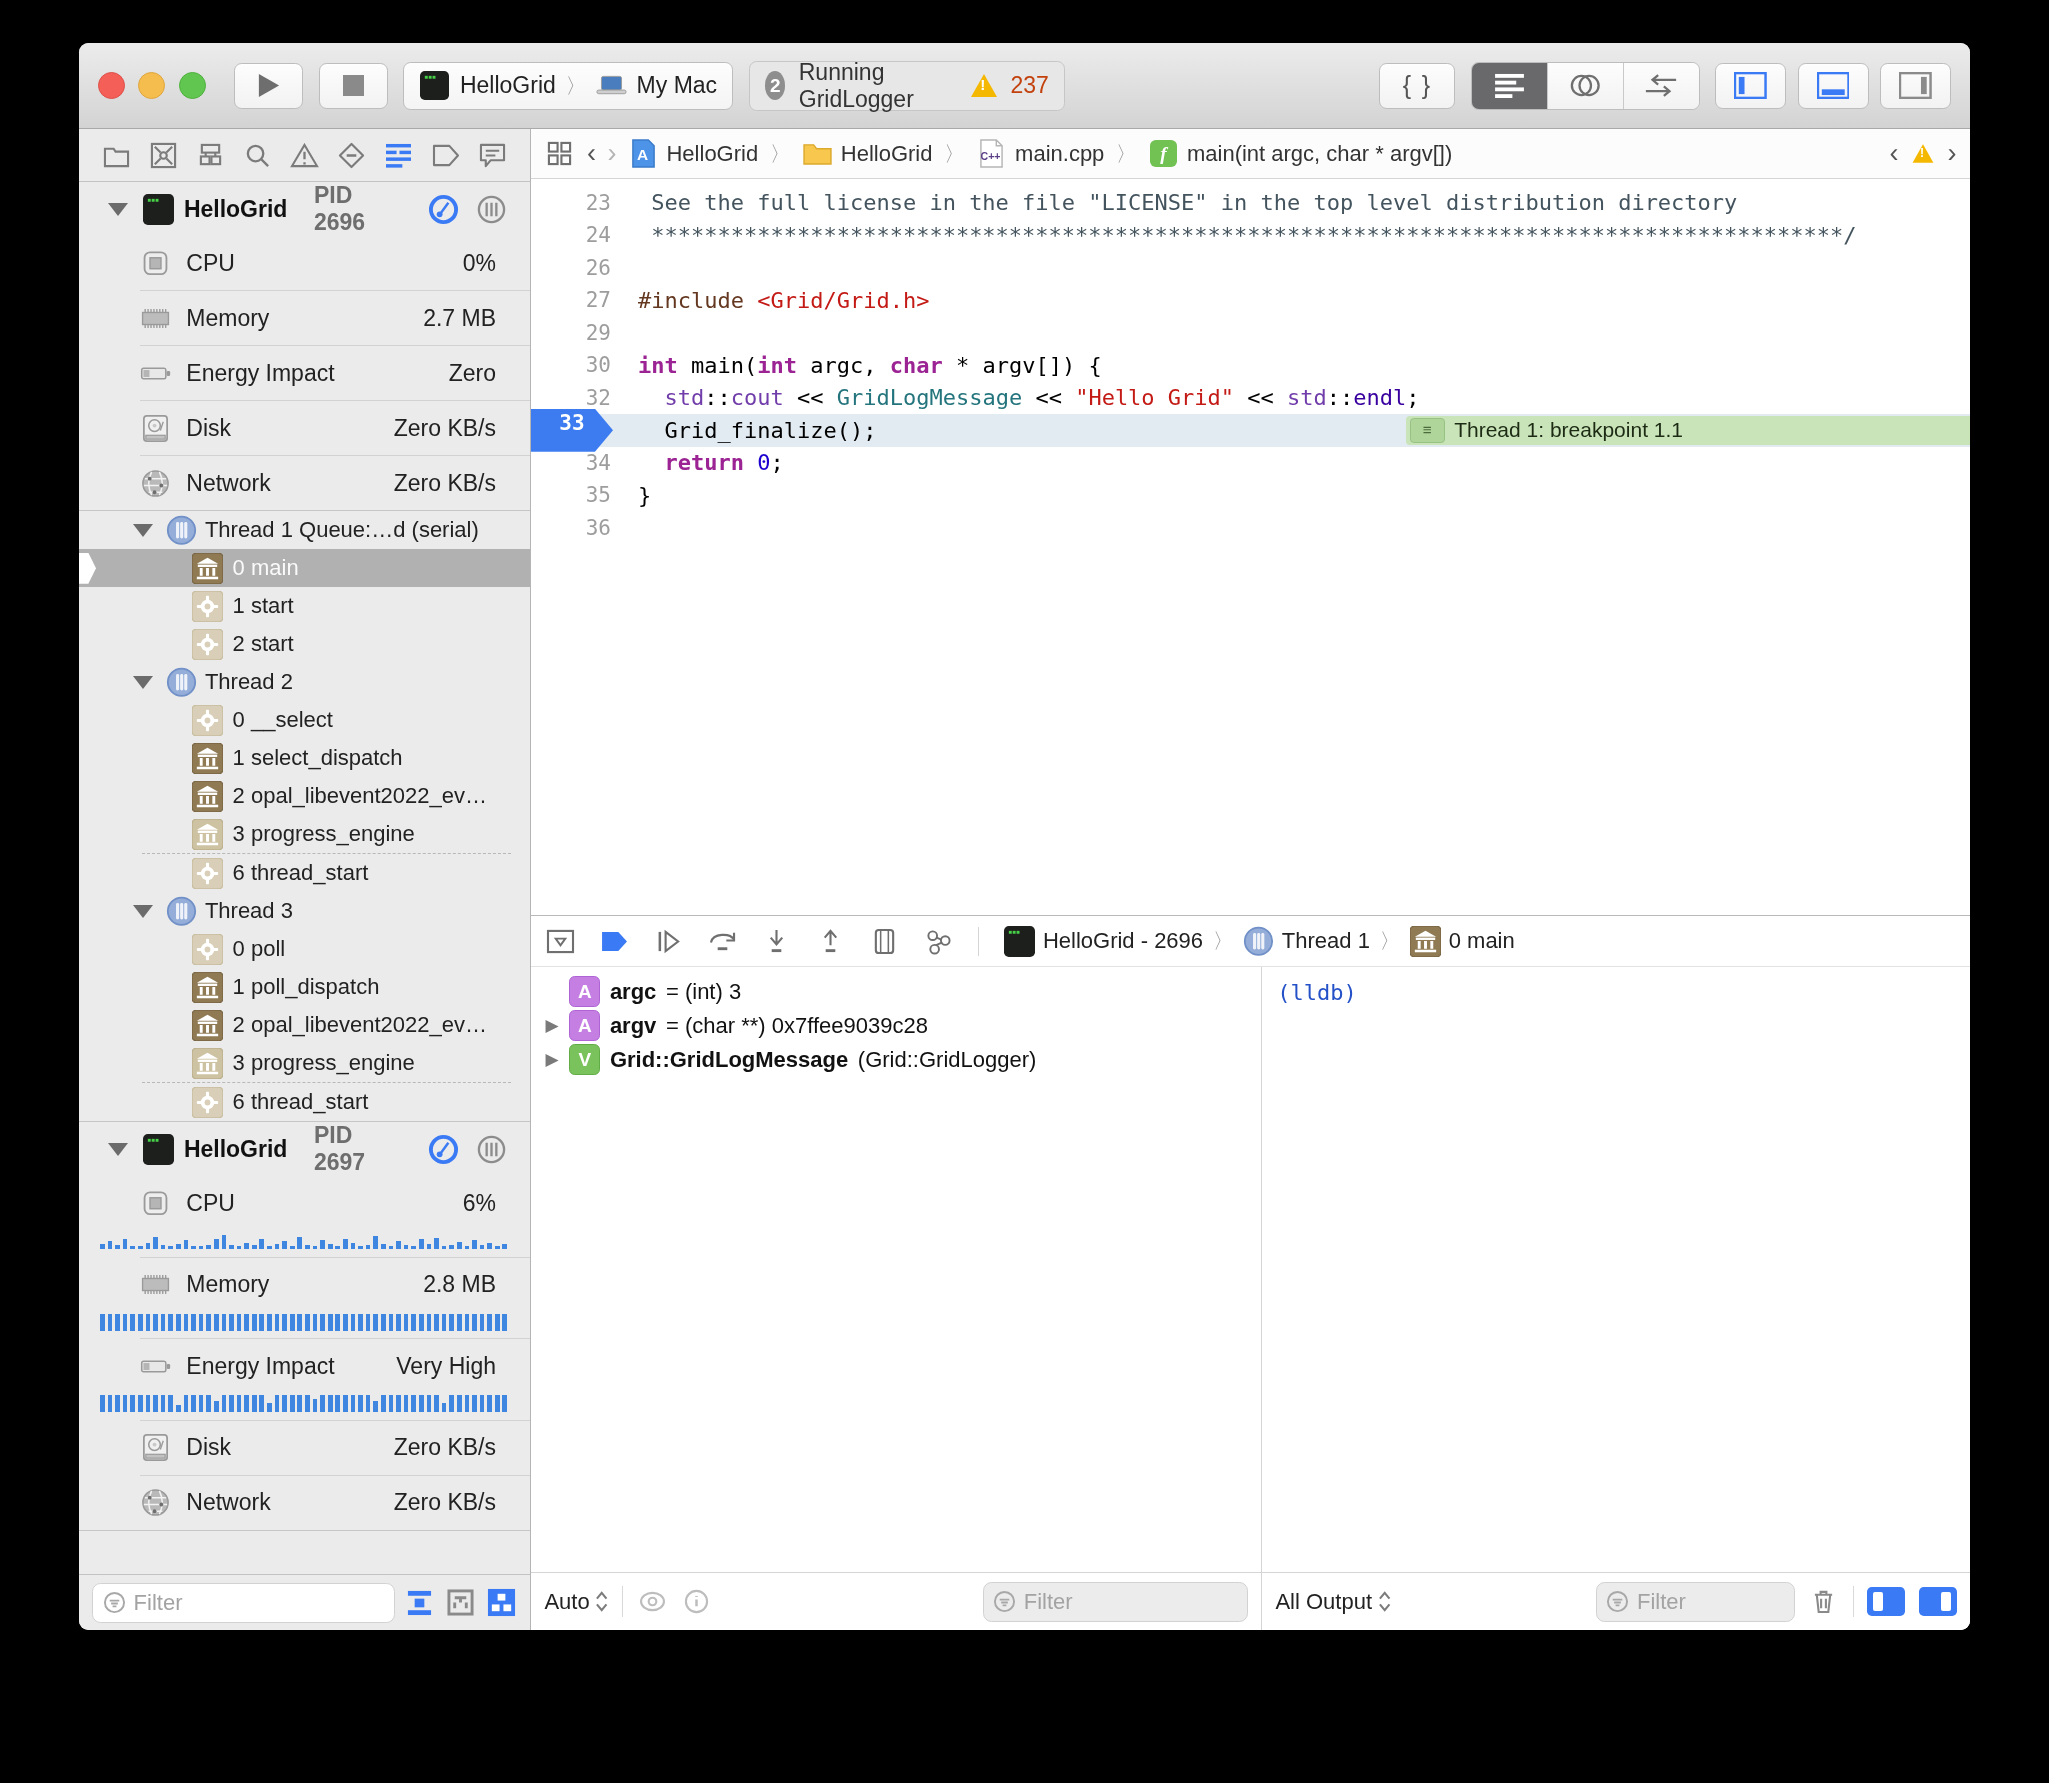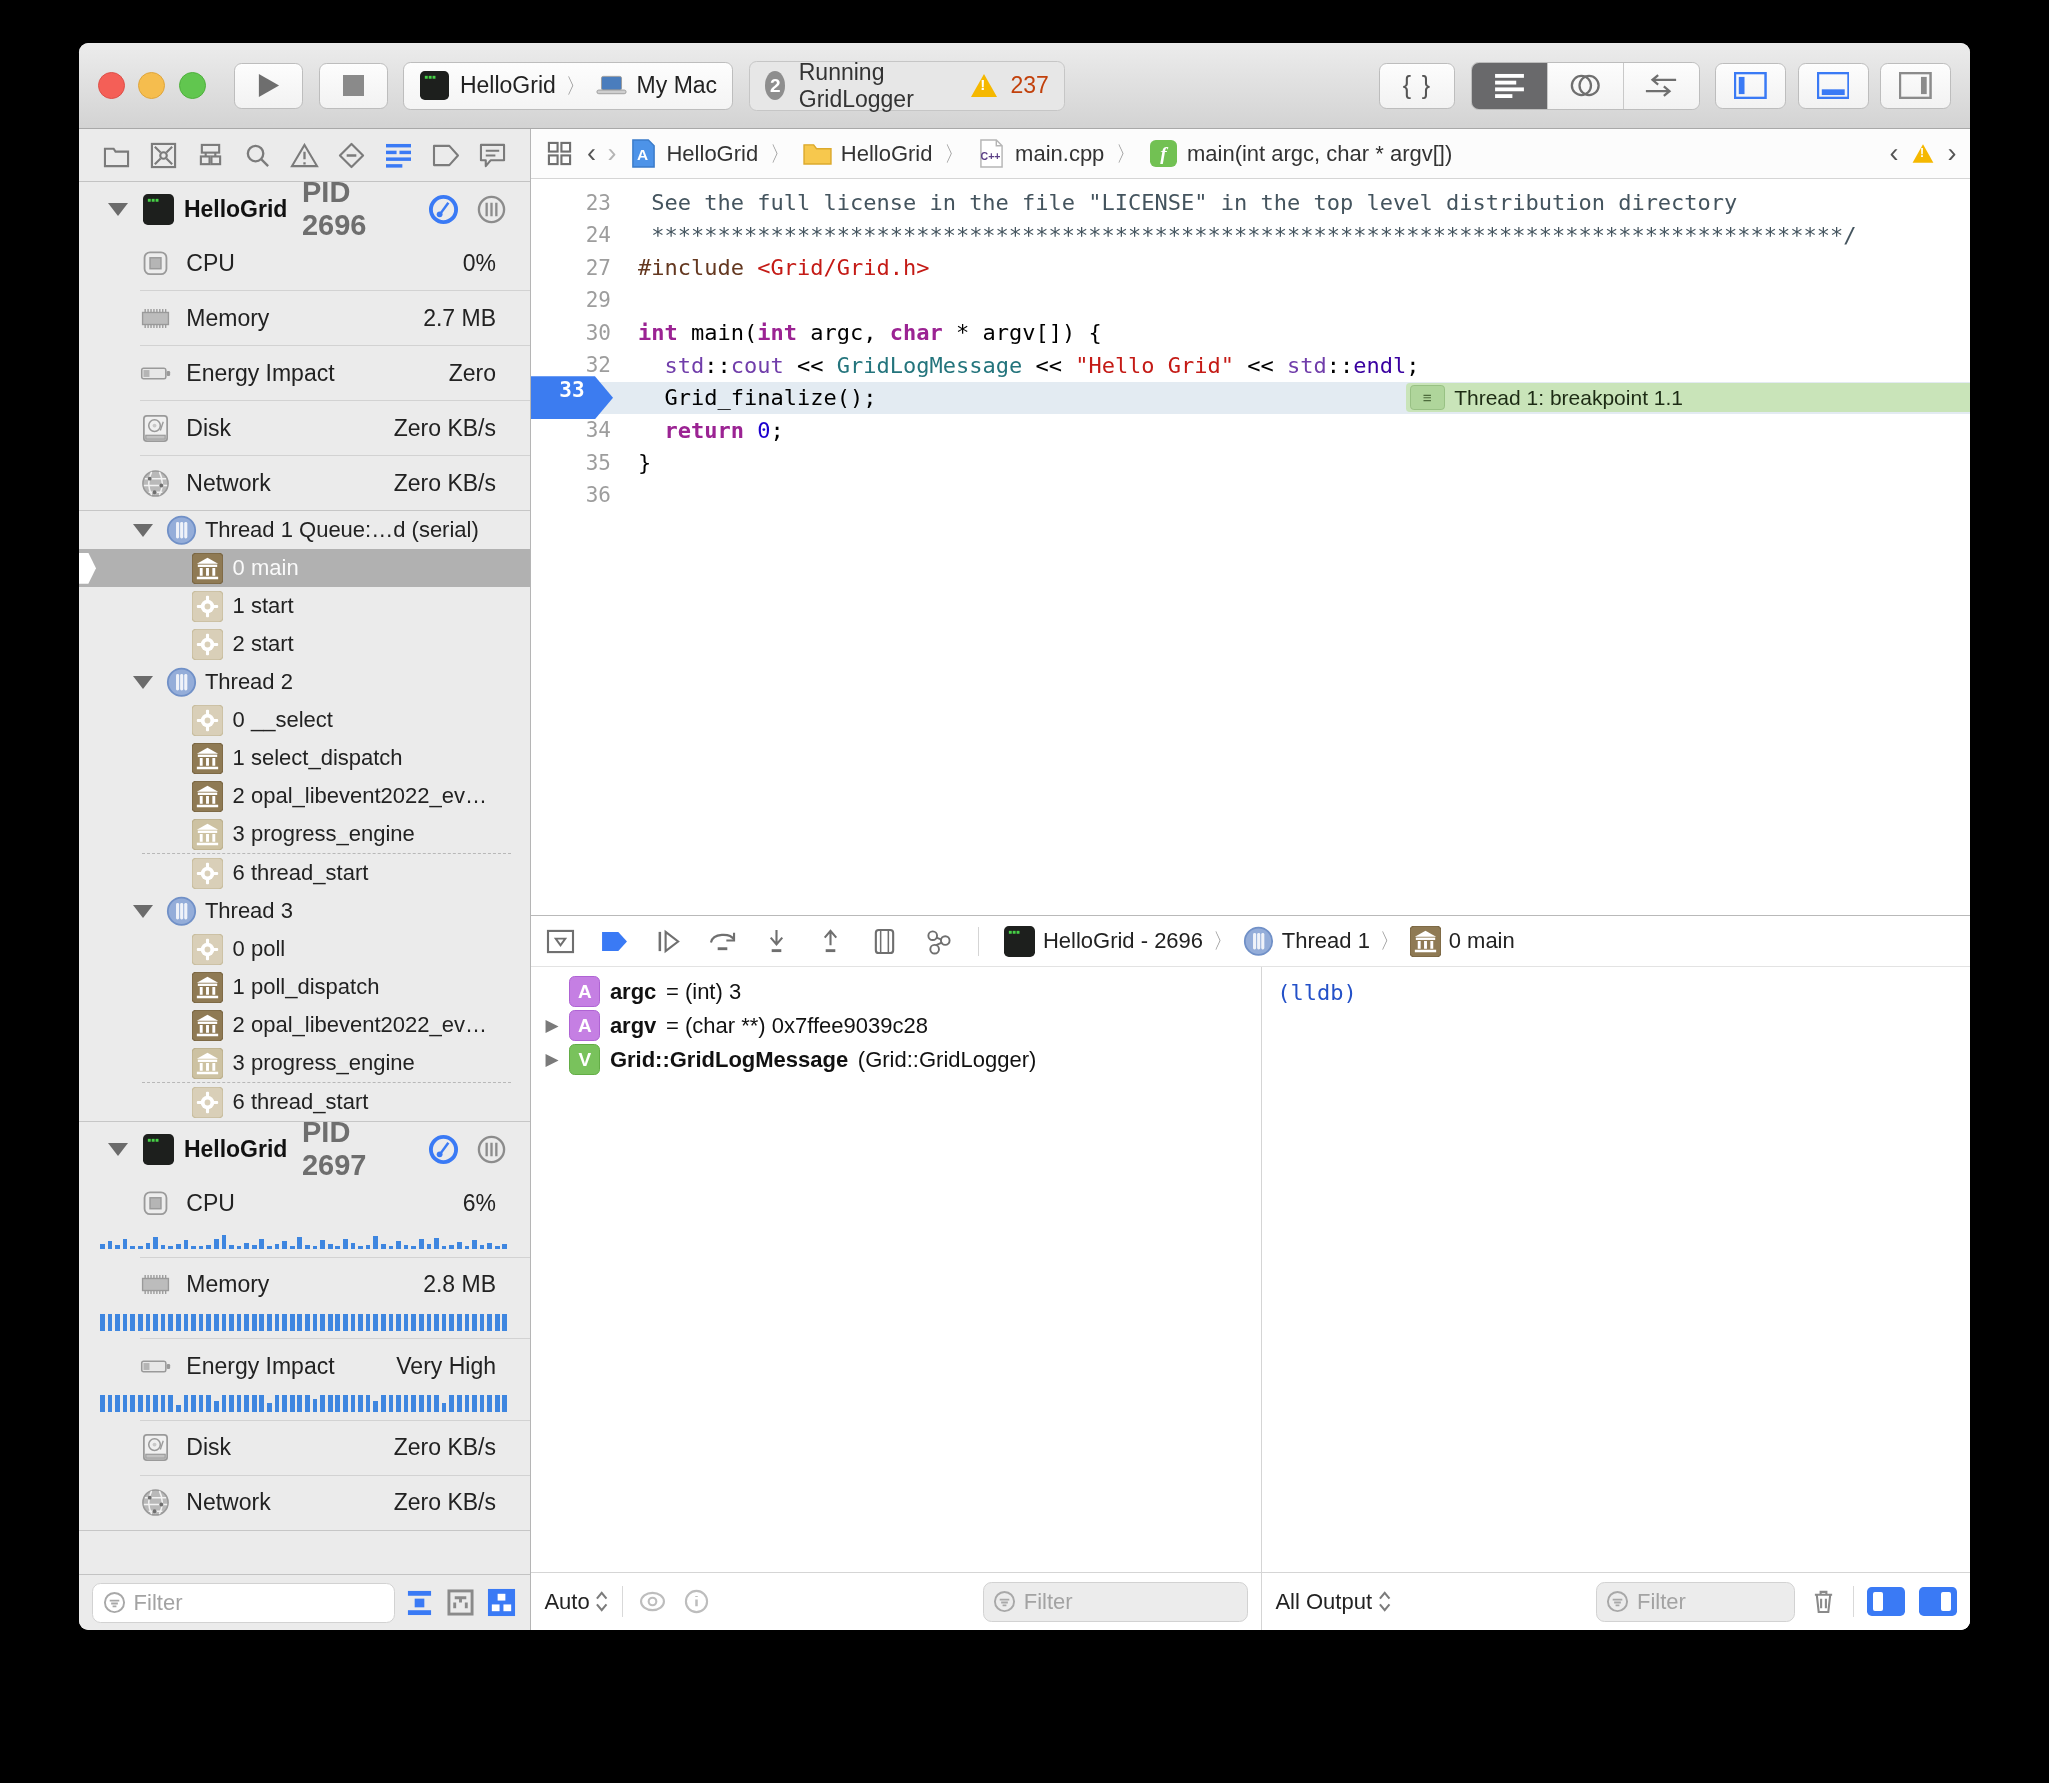--- a/index.html
+++ b/index.html
@@ -33,21 +33,21 @@
   .braces{font-size:25px;color:#555;letter-spacing:1.9px;}
   
   .main{display:flex;height:1501px;}
   .sidebar{width:452px;min-width:452px;background:#ebebeb;border-right:1px solid #b5b5b5;display:flex;flex-direction:column;box-sizing:border-box;}
   .navtabs{height:52px;display:flex;align-items:center;justify-content:space-between;padding:0 21px;border-bottom:1px solid #c3c3c3;}
   .navtab{width:32.5px;height:32.5px;display:flex;align-items:center;justify-content:center;}
   .sidebar-scroll{flex:1;overflow:hidden;position:relative;font-size:22px;color:#222;}
   .sb-row{display:flex;align-items:center;}
   .proc-header{height:54px;padding-left:29px;gap:9.6px;}
   .proc-header .name{font-weight:bold;font-size:23px;color:#111;}
-  .proc-header .pid{font-weight:bold;font-size:29px;color:#6e6e6e;margin-left:5px;}
+  .proc-header .pid{font-weight:bold;font-size:23px;color:#6e6e6e;margin-left:17px;}
   .disclosure{width:0;height:0;border-left:10.5px solid transparent;border-right:10.5px solid transparent;border-top:13.4px solid #6b6b6b;margin-right:5.7px;}
   .gauge-row{flex-direction:column;align-items:stretch;padding:0;}
   .gauge-line{height:54px;display:flex;align-items:center;padding-left:61px;gap:15.3px;}
   .gauge-label{font-size:23px;color:#222;}
   .gauge-value{margin-left:auto;margin-right:34px;font-size:23px;color:#222;}
   .bars{height:19px;margin:0 23px 7.6px 21px;display:flex;align-items:flex-end;gap:2.9px;}
   .bars i{width:4.8px;background:#3e86e0;display:block;}
   .sep-inset{border-top:1px solid #d2d2d2;margin-left:61px;}
   .sep-full{border-top:1px solid #c6c6c6;}
   .sep-dashed{border-top:1.9px dashed #b8b8b8;margin-left:63px;margin-right:19px;}
@@ -1041,20 +1041,21 @@
         <span class="chev">‹</span>
         <span class="warn-tri" style="transform:scale(.8)"></span>
         <span class="chev">›</span>
       </div>
 
       <div class="code-area">
         <div style="height:7.6px"></div>
         <div>
             <div class="code-line"><div class="gutter">23</div><div class="code-text"><span class="tok-comment"> See the full license in the file "LICENSE" in the top level distribution directory</span></div></div>
             <div class="code-line"><div class="gutter">24</div><div class="code-text"><span class="tok-comment"> ******************************************************************************************/</span></div></div>
+            <div class="code-line"><div class="gutter">26</div><div class="code-text"></div></div>
             <div class="code-line"><div class="gutter">27</div><div class="code-text"><span class="tok-preproc">#include </span><span class="tok-str">&lt;Grid/Grid.h&gt;</span></div></div>
             <div class="code-line"><div class="gutter">29</div><div class="code-text"></div></div>
             <div class="code-line"><div class="gutter">30</div><div class="code-text"><span class="tok-kw">int</span><span class="tok-plain"> main(</span><span class="tok-kw">int</span><span class="tok-plain"> argc, </span><span class="tok-kw">char</span><span class="tok-plain"> * argv[]) {</span></div></div>
             <div class="code-line"><div class="gutter">32</div><div class="code-text"><span class="tok-plain">  </span><span class="tok-ns">std</span><span class="tok-plain">::</span><span class="tok-ns">cout</span><span class="tok-plain"> &lt;&lt; </span><span class="tok-type">GridLogMessage</span><span class="tok-plain"> &lt;&lt; </span><span class="tok-str">"Hello Grid"</span><span class="tok-plain"> &lt;&lt; </span><span class="tok-ns">std</span><span class="tok-plain">::</span><span class="tok-endl">endl</span><span class="tok-plain">;</span></div></div>
             <div class="code-line bp"><div class="gutter"><span class="bp-tag">33</span></div><div class="code-text"><span class="tok-plain">  Grid_finalize();</span></div><div class="bp-ann"><span class="ic">≡</span>
       <span>Thread 1: breakpoint 1.1</span></div></div>
             <div class="code-line"><div class="gutter">34</div><div class="code-text"><span class="tok-plain">  </span><span class="tok-kw">return</span><span class="tok-plain"> </span><span class="tok-num">0</span><span class="tok-plain">;</span></div></div>
             <div class="code-line"><div class="gutter">35</div><div class="code-text"><span class="tok-plain">}</span></div></div>
             <div class="code-line"><div class="gutter">36</div><div class="code-text"></div></div>
           </div>

